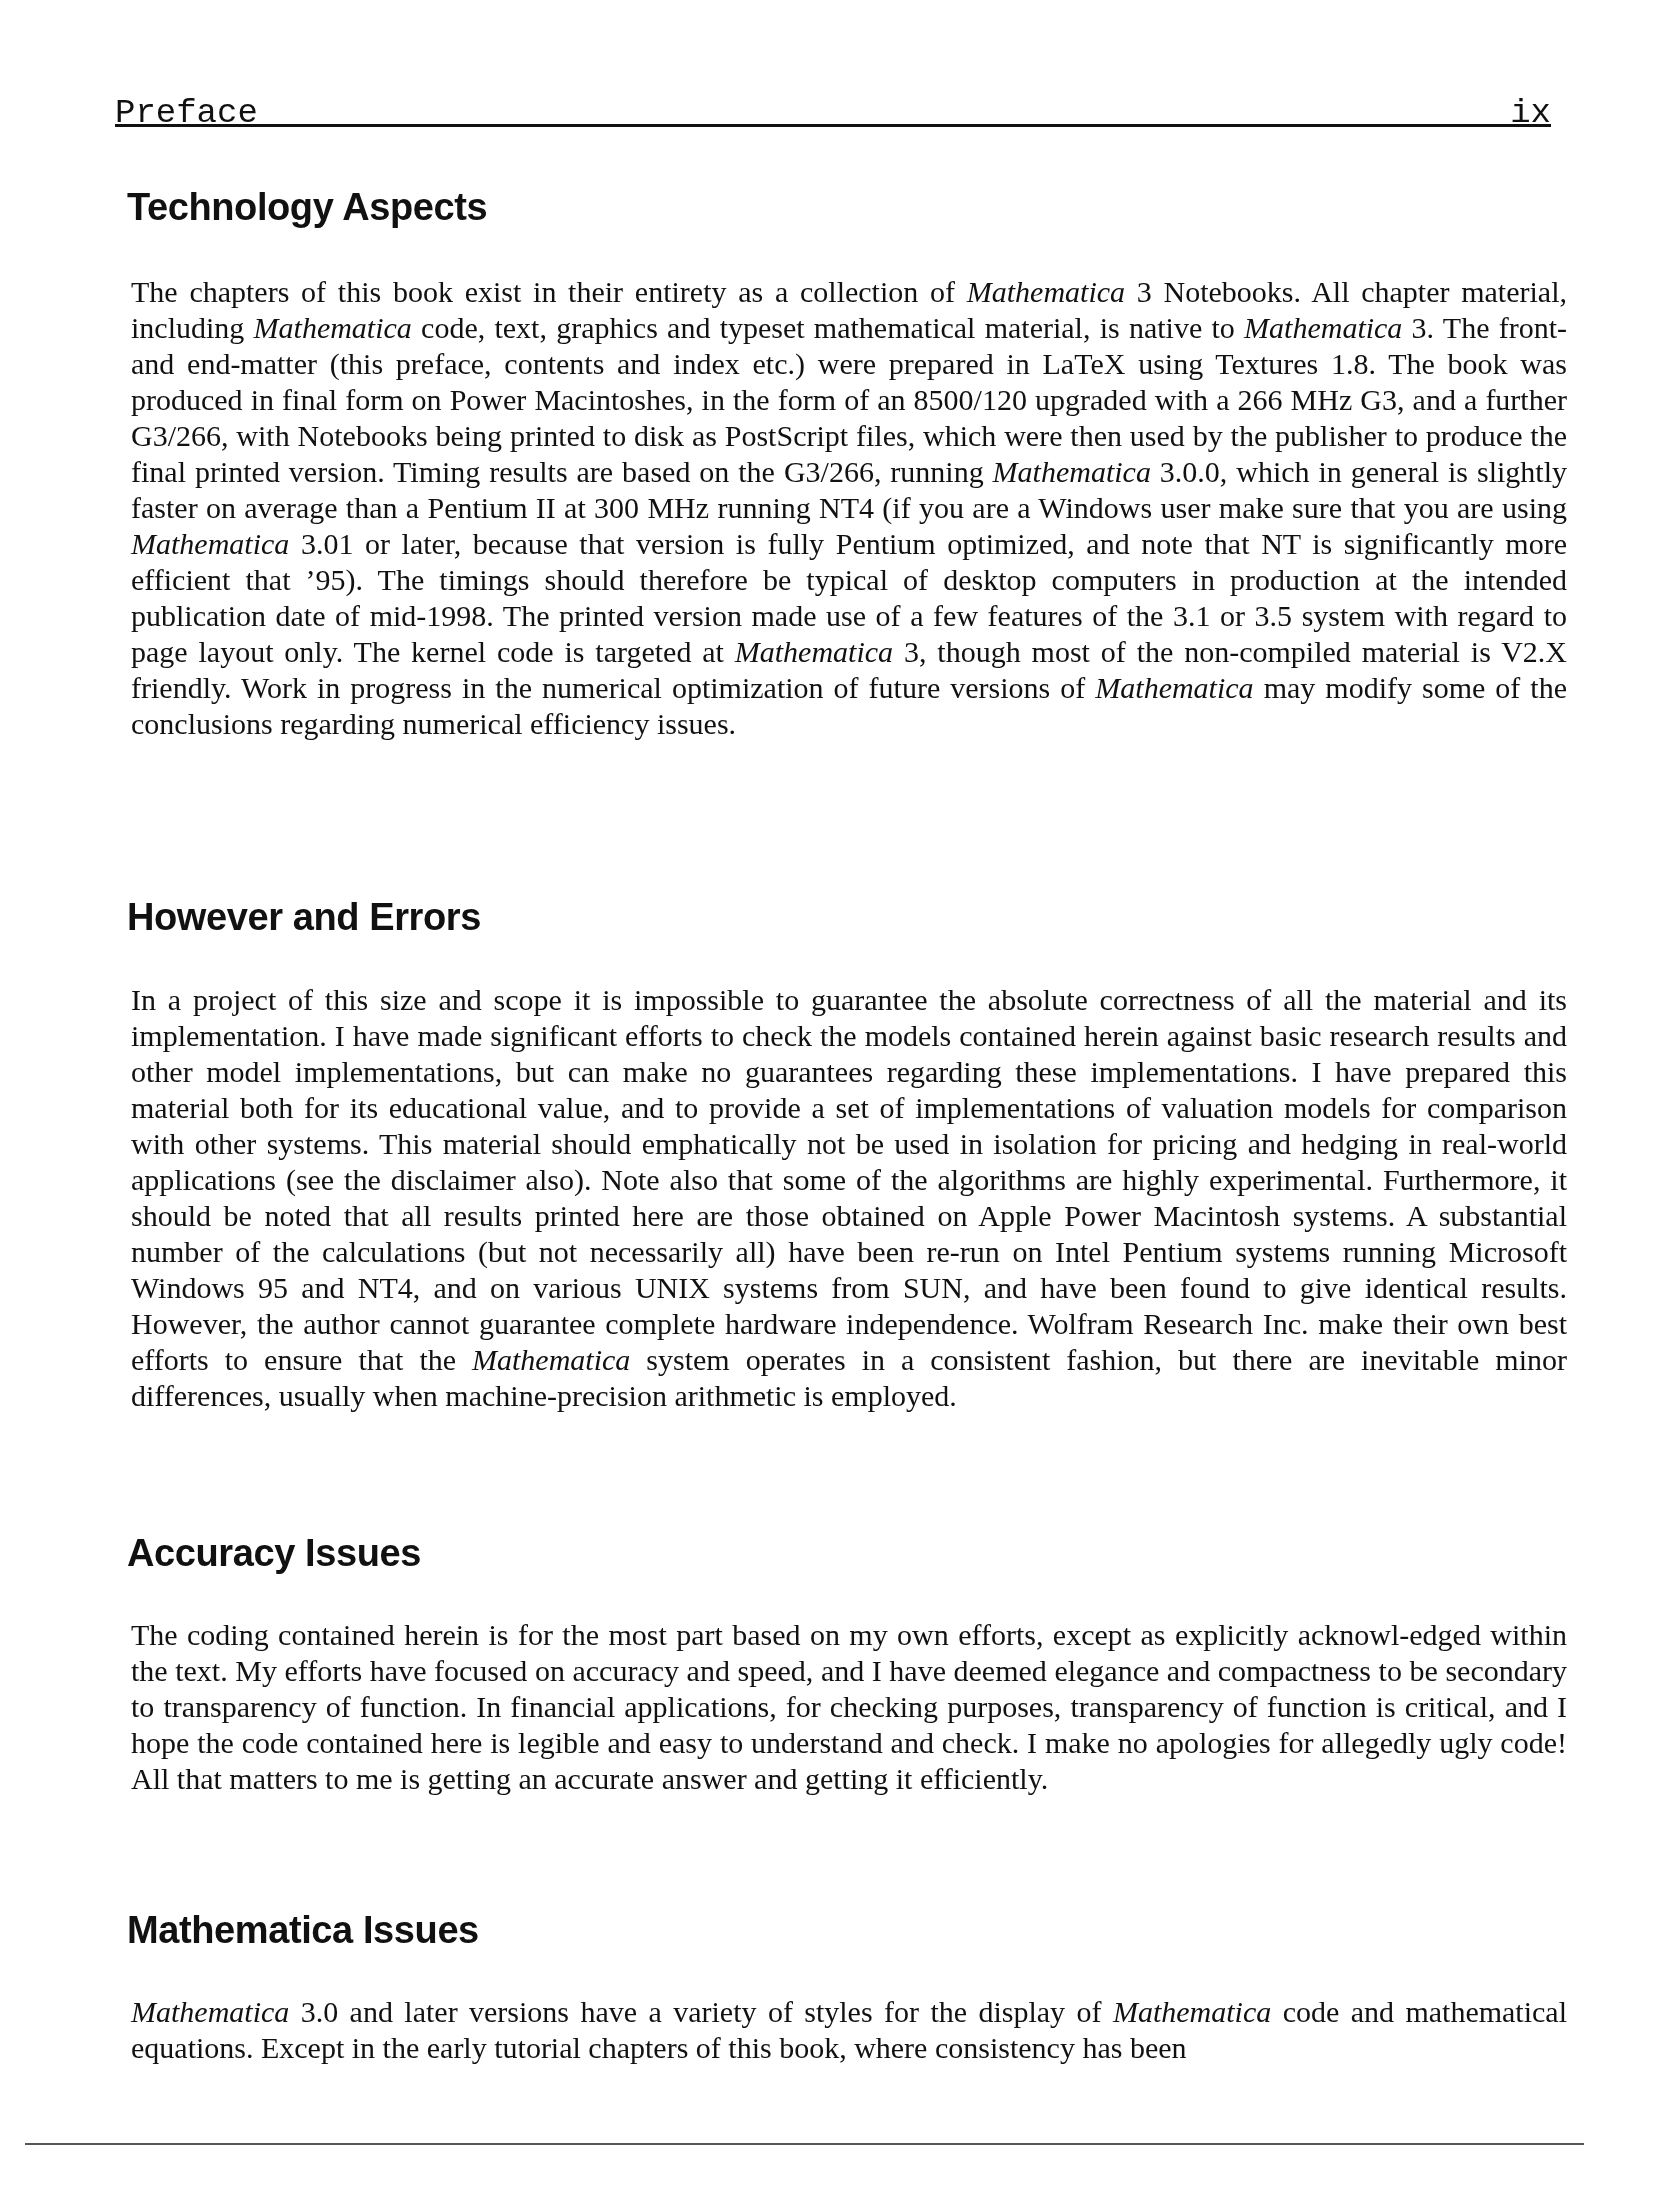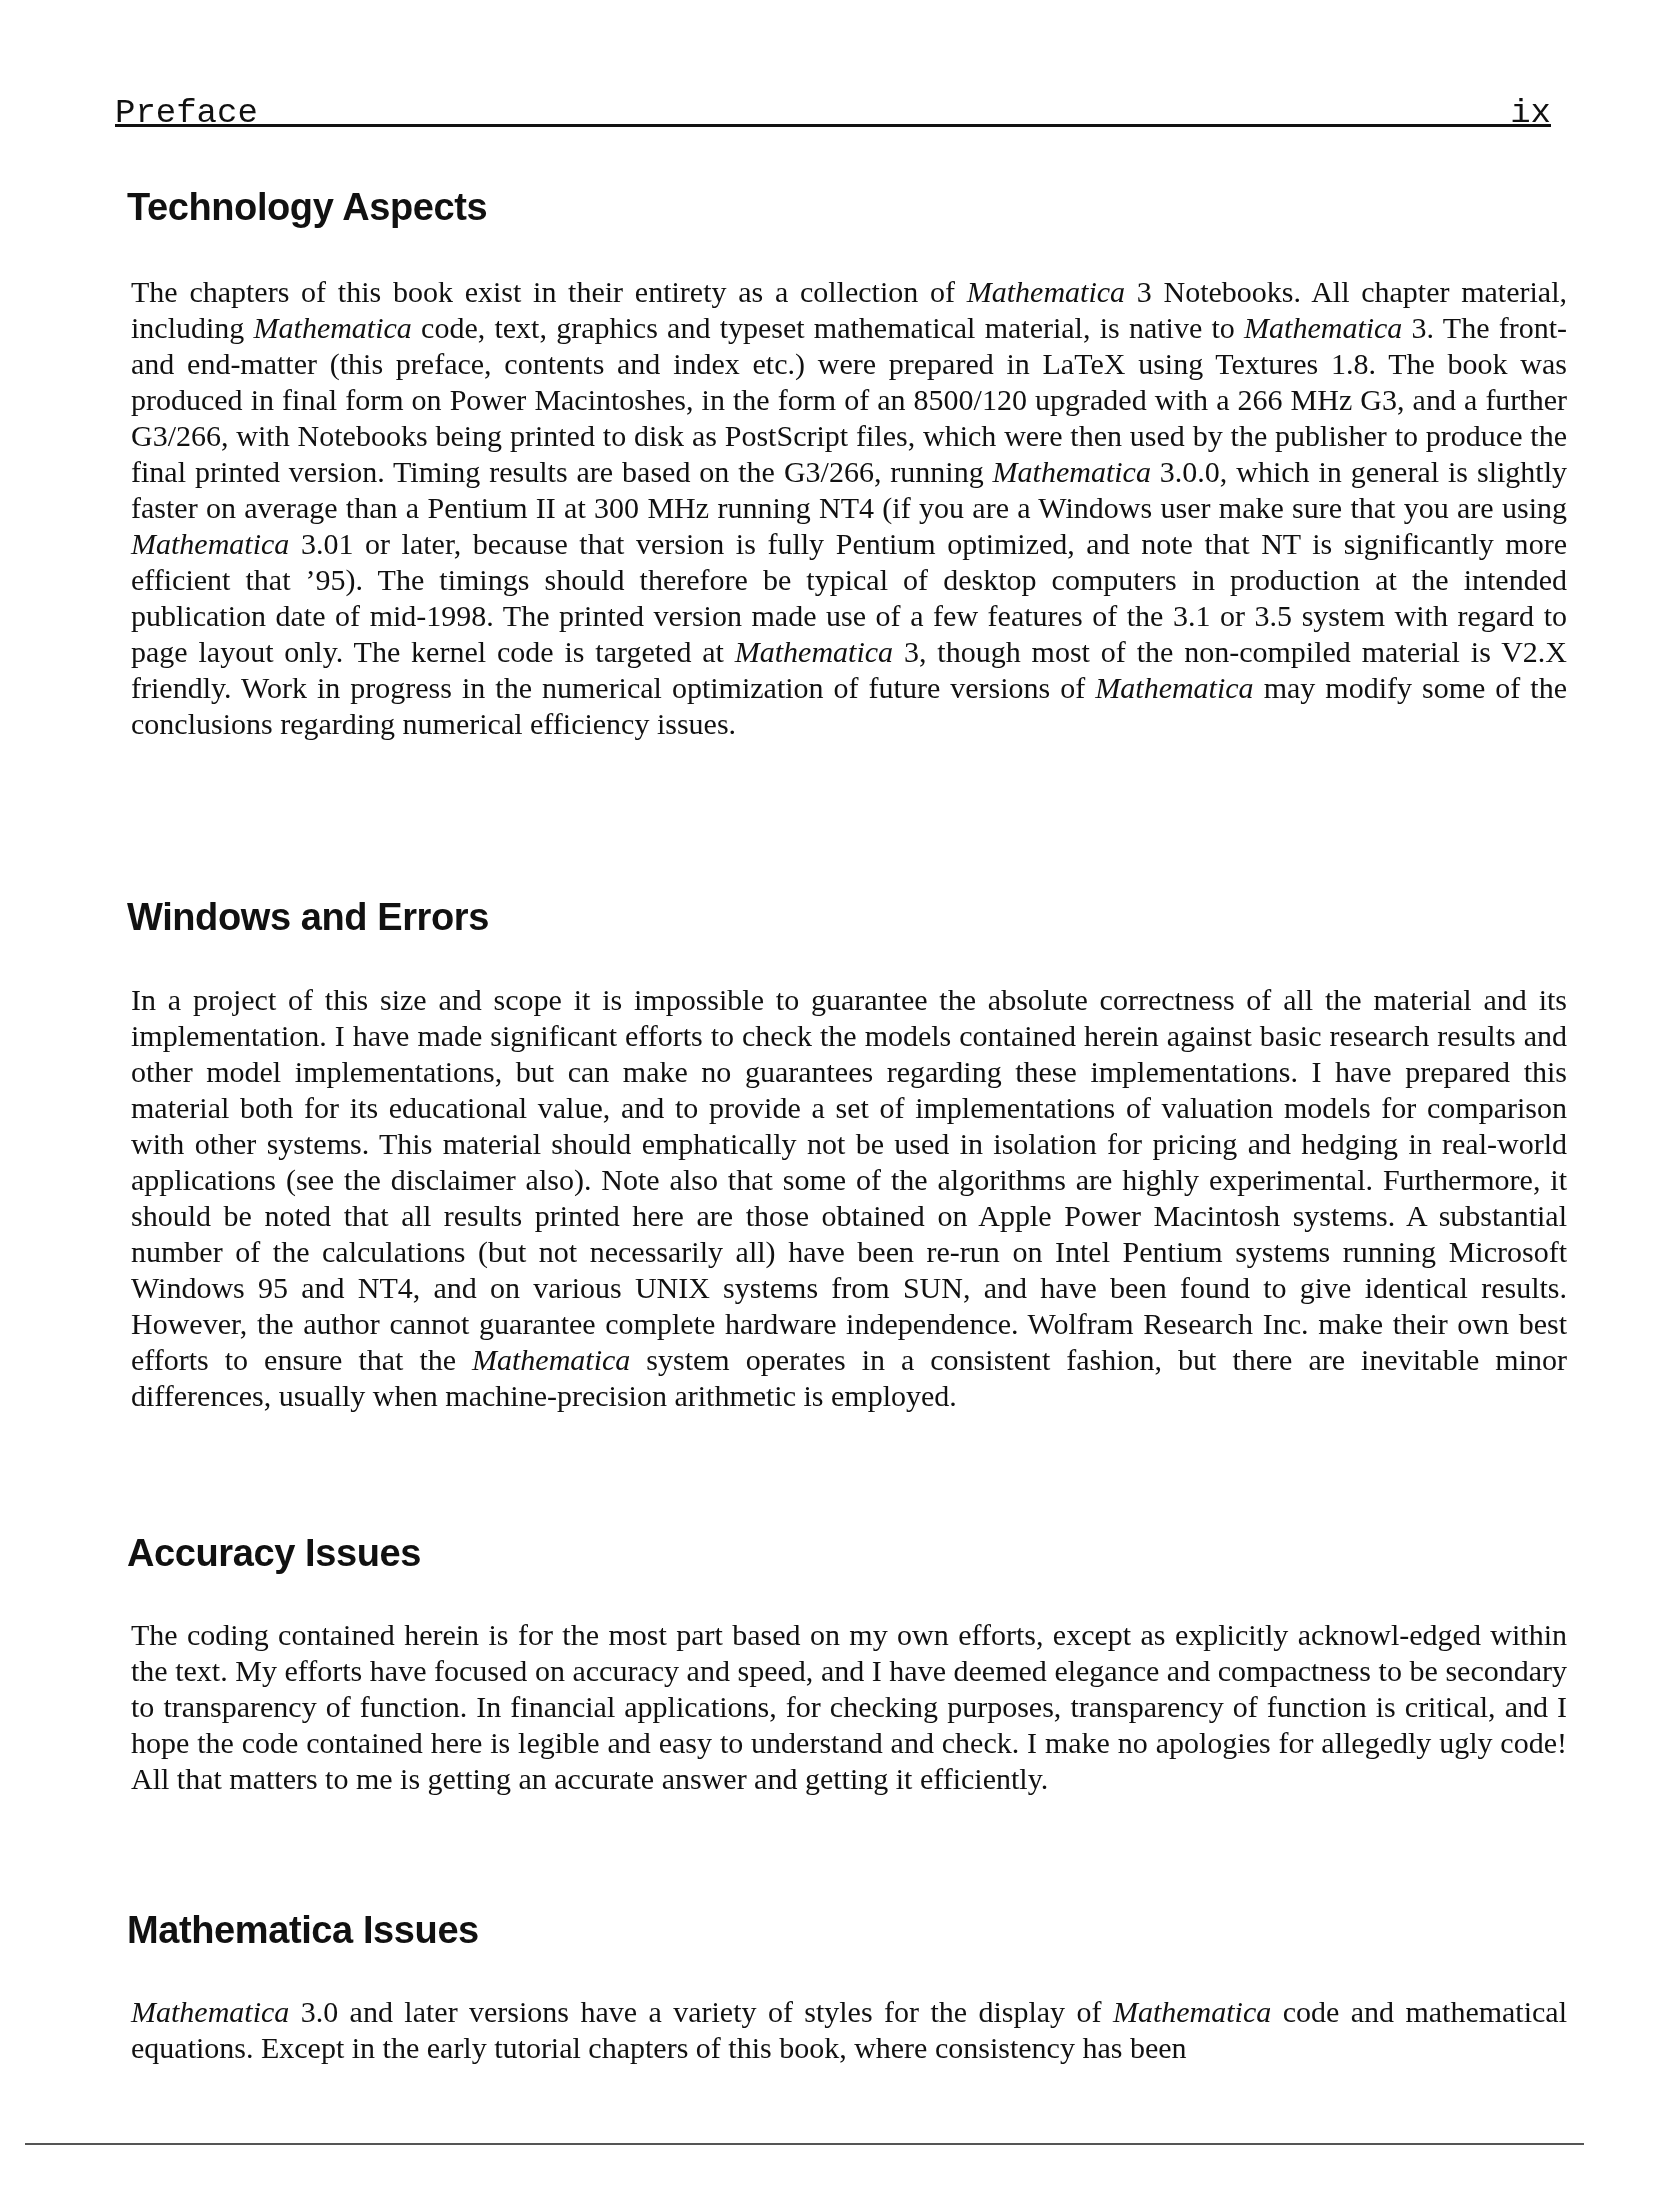--- a/index.html
+++ b/index.html
@@ -23,21 +23,21 @@
 <div class="page">
   <div class="running-head">
     <span class="left">Preface</span>
     <span class="right">ix</span>
   </div>
   <div class="head-rule"></div>
 
   <h2 class="heading" style="top:174px">Technology Aspects</h2>
   <p class="para" style="top:258px"><span>The chapters of this book exist in their entirety as a collection of </span><i>Mathematica</i><span> 3 Notebooks. All chapter material, including </span><i>Mathematica</i><span> code, text, graphics and typeset mathematical material, is native to </span><i>Mathematica</i><span> 3. The front- and end-matter (this preface, contents and index etc.) were prepared in LaTeX using Textures 1.8. The book was produced in final form on Power Macintoshes, in the form of an 8500/120 upgraded with a 266 MHz G3, and a further G3/266, with Notebooks being printed to disk as PostScript files, which were then used by the publisher to produce the final printed version. Timing results are based on the G3/266, running </span><i>Mathematica</i><span> 3.0.0, which in general is slightly faster on average than a Pentium II at 300 MHz running NT4 (if you are a Windows user make sure that you are using </span><i>Mathematica</i><span> 3.01 or later, because that version is fully Pentium optimized, and note that NT is significantly more efficient that ’95). The timings should therefore be typical of desktop computers in production at the intended publication date of mid-1998. The printed version made use of a few features of the 3.1 or 3.5 system with regard to page layout only. The kernel code is targeted at </span><i>Mathematica</i><span> 3, though most of the non-compiled material is V2.X friendly. Work in progress in the numerical optimization of future versions of </span><i>Mathematica</i><span> may modify some of the conclusions regarding numerical efficiency issues.</span></p>
 
-  <h2 class="heading" style="top:884px">Windows and Errors</h2>
+  <h2 class="heading" style="top:884px">However and Errors</h2>
   <p class="para" style="top:966px"><span>In a project of this size and scope it is impossible to guarantee the absolute correctness of all the material and its implementation. I have made significant efforts to check the models contained herein against basic research results and other model implementations, but can make no guarantees regarding these implementations. I have prepared this material both for its educational value, and to provide a set of implementations of valuation models for comparison with other systems. This material should emphatically not be used in isolation for pricing and hedging in real-world applications (see the disclaimer also). Note also that some of the algorithms are highly experimental. Furthermore, it should be noted that all results printed here are those obtained on Apple Power Macintosh systems. A substantial number of the calculations (but not necessarily all) have been re-run on Intel Pentium systems running Microsoft Windows 95 and NT4, and on various UNIX systems from SUN, and have been found to give identical results. However, the author cannot guarantee complete hardware independence. Wolfram Research Inc. make their own best efforts to ensure that the </span><i>Mathematica</i><span> system operates in a consistent fashion, but there are inevitable minor differences, usually when machine-precision arithmetic is employed.</span></p>
 
   <h2 class="heading" style="top:1520px">Accuracy Issues</h2>
   <p class="para" style="top:1601px"><span>The coding contained herein is for the most part based on my own efforts, except as explicitly acknowl-edged within the text. My efforts have focused on accuracy and speed, and I have deemed elegance and compactness to be secondary to transparency of function. In financial applications, for checking purposes, transparency of function is critical, and I hope the code contained here is legible and easy to understand and check. I make no apologies for allegedly ugly code! All that matters to me is getting an accurate answer and getting it efficiently.</span></p>
 
   <h2 class="heading" style="top:1897px">Mathematica Issues</h2>
   <p class="para" style="top:1978px"><i>Mathematica</i><span> 3.0 and later versions have a variety of styles for the display of </span><i>Mathematica</i><span> code and mathematical equations. Except in the early tutorial chapters of this book, where consistency has been</span></p>
 
   <div class="foot-rule"></div>
 </div>

